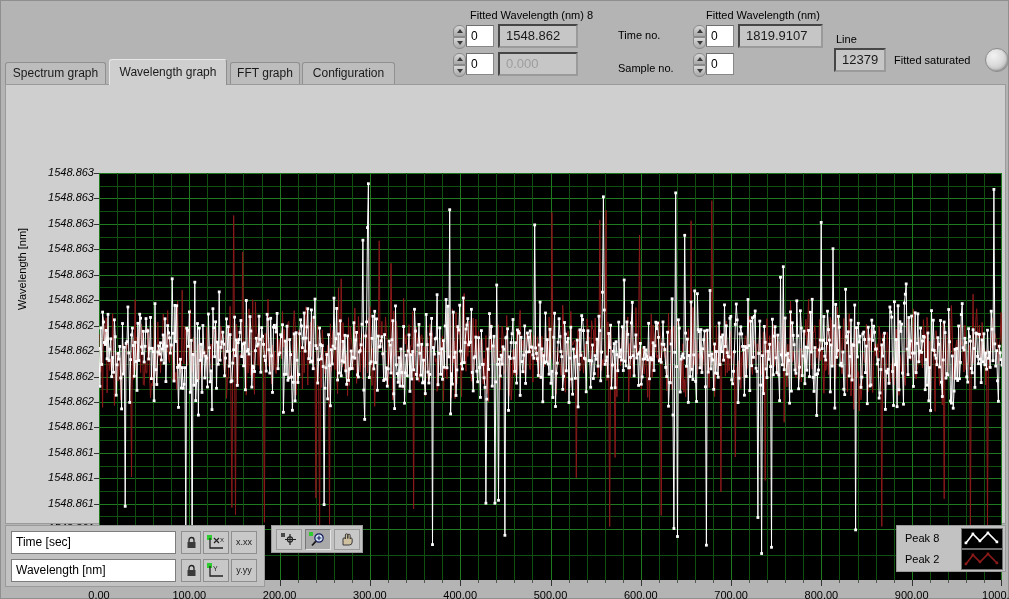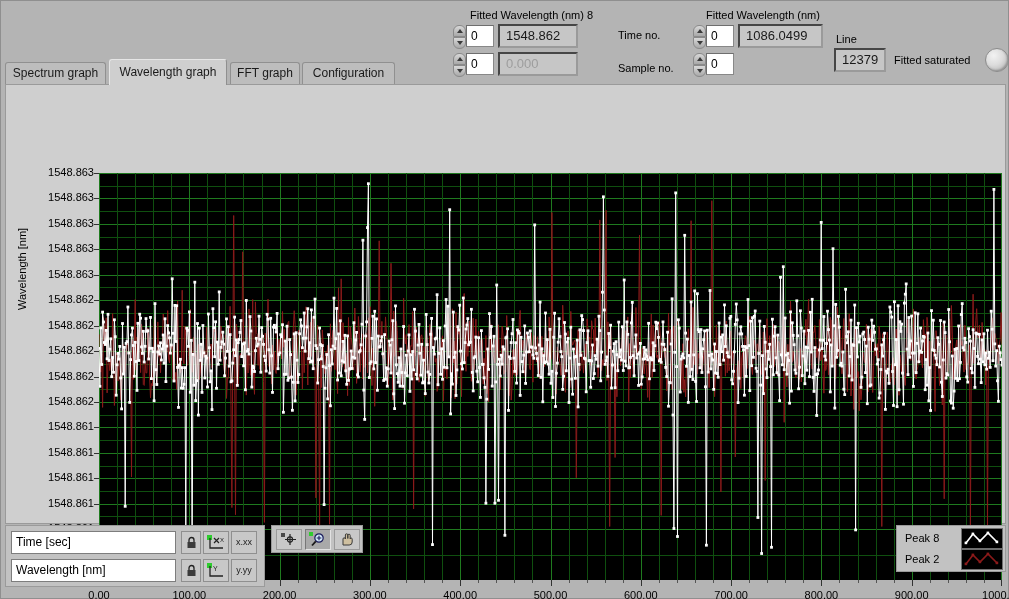--- a/index.html
+++ b/index.html
@@ -55,21 +55,21 @@
      line-height:25px;}
 
   
   .graphframe{position:absolute;left:4px;top:83px;width:1001px;height:440px;
      background:#cfcfcf;border:1px solid #9a9a9a;box-sizing:border-box;}
 
   .ylabel{position:absolute;left:10px;top:225px;font-size:11px;color:#000;
      transform:rotate(-90deg);transform-origin:left top;white-space:nowrap;}
   .ytick{position:absolute;right:0;width:64px;text-align:right;
      font-size:11px;color:#000;white-space:nowrap;}
-  .yticks{position:absolute;left:18px;top:88px;width:70px;height:407px;}
+  .yticks{position:absolute;left:18px;top:88px;width:70px;height:407px;font-style:italic;}
   .ytickmark{position:absolute;left:70px;width:5px;height:1px;background:#333;}
 
   .xticks{position:absolute;left:93px;top:495px;width:903px;height:20px;}
   .xtick{position:absolute;top:9px;font-size:11px;color:#000;
      transform:translateX(-50%);white-space:nowrap;}
   .xtickmark{position:absolute;top:0;width:1px;height:6px;background:#333;}
   .xminor{position:absolute;top:0;width:1px;height:3px;background:#555;}
   .xlabel{position:absolute;left:0;top:512px;width:1001px;text-align:center;
      font-size:11px;color:#000;}
 
@@ -144,21 +144,21 @@
       <div class="sv dn"></div>
     </div>
     <div class="numbox" style="left:705px;top:24px;width:28px;">0</div>
 
     <div class="spin" style="left:692px;top:52px;">
       <div class="sv up"></div>
       <div class="sv dn"></div>
     </div>
     <div class="numbox" style="left:705px;top:52px;width:28px;">0</div>
 
-    <div class="dispbox" style="left:737px;top:23px;width:85px;">1086.0499</div>
+    <div class="dispbox" style="left:737px;top:23px;width:85px;">1819.9107</div>
 
     <div class="ctrl-label" style="left:835px;top:32px;">Line</div>
     <div class="dispbox" style="left:833px;top:47px;width:52px;">12379</div>
 
     <div class="ctrl-label" style="left:893px;top:53px;">Fitted saturated</div>
     <div class="led" style="left:984px;top:47px;"></div>
   </div>
 
   <div class="tabstrip">
     <div class="tab" style="left:0px;width:101px;">

